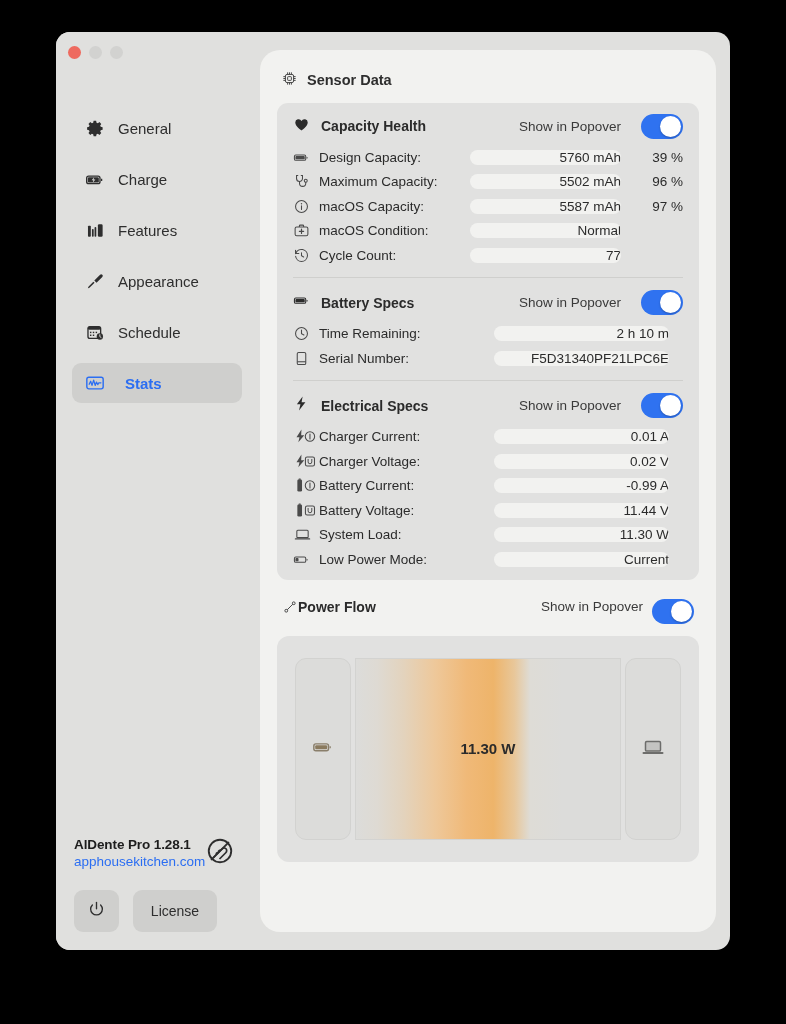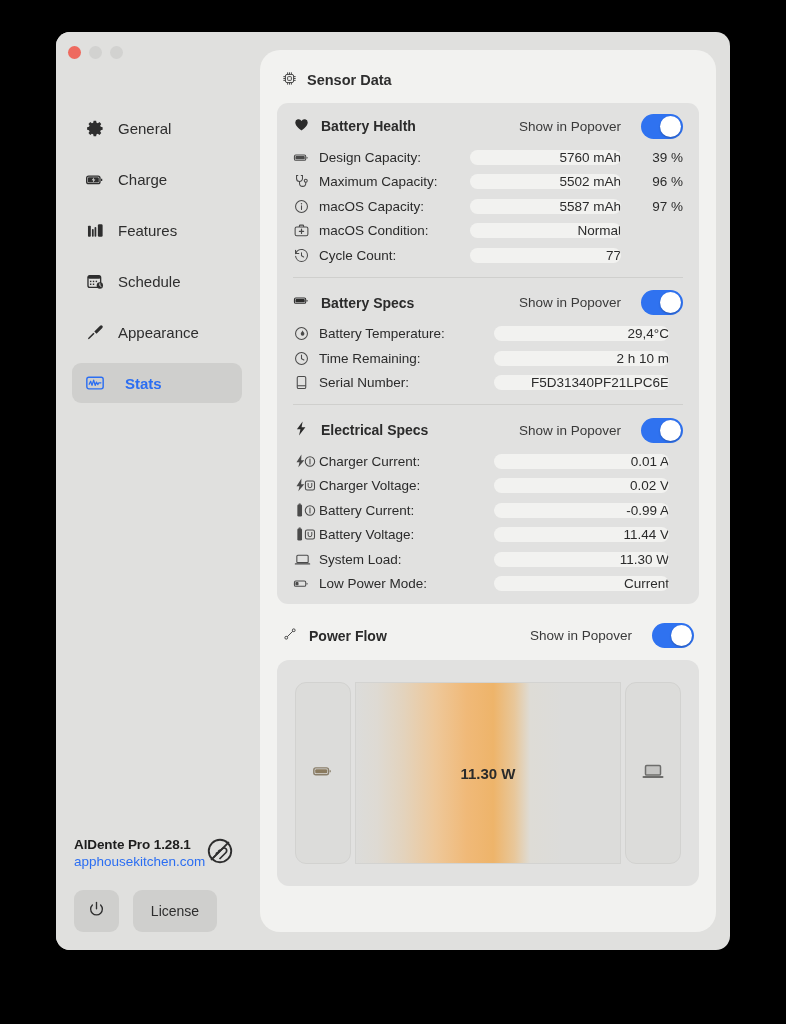--- a/index.html
+++ b/index.html
@@ -106,21 +106,21 @@
   .ricon{ width:26px; flex:0 0 26px; display:flex; align-items:center; }
   .rlabel{ flex:1; }
   .rval{ text-align:right; white-space:nowrap; }
   .rval.main{ min-width:86px; }
   .rval.pct{ min-width:48px; }
 
   .divider{ height:1px; background:#cfcfcd; margin:9px 16px 6px 16px; }
 
   
   .pfhead{
-    display:flex; align-items:center; gap:11px;
+    display:flex; 
     padding:19px 5px 12px 5px;
   }
   .pfhead .stitle{ font-size:14px; font-weight:700; color:#2b2b2b; flex:1; }
   .pfcard{
     background:#e1e1e0;
     border-radius:12px;
     padding:22px 18px;
   }
   .pfrow{ display:flex; height:182px; gap:4px; }
   .pfend{
@@ -189,20 +189,30 @@
       <div class="navitem">
         <span class="navicon">
           <svg width="19" height="19" viewBox="0 0 24 24" fill="#2e2e2e">
             <rect x="2.5" y="6" width="3.6" height="14" rx="1"></rect>
             <rect x="7.5" y="10" width="2.2" height="10" rx="1"></rect>
             <rect x="10.8" y="7.5" width="2.2" height="12.5" rx="1"></rect>
             <rect x="15" y="4" width="6" height="16" rx="1.6"></rect>
           </svg>
         </span>
         <span>Features</span>
+      </div>
+
+      <div class="navitem">
+        <span class="navicon">
+          <svg width="19" height="19" viewBox="0 0 24 24" fill="#2e2e2e">
+            <path d="M20.6 3.4a2 2 0 00-2.8 0l-7.3 7.3 2.8 2.8 7.3-7.3a2 2 0 000-2.8z"></path>
+            <path d="M9.3 12.2L3.6 18c-.7.7-1.2 2.6-1.2 2.6s1.9-.5 2.6-1.2l5.8-5.8z"></path>
+          </svg>
+        </span>
+        <span>Appearance</span>
       </div>
 
       <div class="navitem">
         <span class="navicon">
           <svg width="19" height="19" viewBox="0 0 24 24">
             <rect x="2.5" y="4.5" width="16" height="15" rx="2.4" fill="none" stroke="#2e2e2e" stroke-width="1.7"></rect>
             <rect x="2.5" y="4.5" width="16" height="4" rx="2.2" fill="#2e2e2e"></rect>
             <g fill="#2e2e2e">
               <rect x="5" y="11" width="1.8" height="1.8"></rect>
                 <rect x="8.6" y="11" width="1.8" height="1.8"></rect>
@@ -210,30 +220,20 @@
               <rect x="5" y="14.6" width="1.8" height="1.8"></rect>
                 <rect x="8.6" y="14.6" width="1.8" height="1.8"></rect>
             </g>
             <circle cx="17.5" cy="17" r="4" fill="#2e2e2e"></circle>
             <path d="M17.5 14.8v2.4l1.5 1" stroke="#e0e0de" stroke-width="1.2" fill="none" stroke-linecap="round"></path>
           </svg>
         </span>
         <span>Schedule</span>
       </div>
 
-      <div class="navitem">
-        <span class="navicon">
-          <svg width="19" height="19" viewBox="0 0 24 24" fill="#2e2e2e">
-            <path d="M20.6 3.4a2 2 0 00-2.8 0l-7.3 7.3 2.8 2.8 7.3-7.3a2 2 0 000-2.8z"></path>
-            <path d="M9.3 12.2L3.6 18c-.7.7-1.2 2.6-1.2 2.6s1.9-.5 2.6-1.2l5.8-5.8z"></path>
-          </svg>
-        </span>
-        <span>Appearance</span>
-      </div>
-
       <div class="navitem active">
         <span class="navicon">
           <svg width="20" height="20" viewBox="0 0 24 24">
             <rect x="2.2" y="5" width="19.6" height="14" rx="2.4" fill="none" stroke="#2b6ef2" stroke-width="1.7"></rect>
             <path d="M5 13.5l1.8-3.6 1.6 5 2-6.4 1.8 6.4 1.6-4 1.5 3 1.4-2.2 2.4.1" fill="none" stroke="#2b6ef2" stroke-width="1.5" stroke-linejoin="round" stroke-linecap="round"></path>
           </svg>
         </span>
         <span>Stats</span>
       </div>
 
@@ -287,21 +287,21 @@
 
       <div class="card">
 
         <div class="sect">
           <div class="secthead">
             <span>
               <svg width="17" height="17" viewBox="0 0 24 24" fill="#2b2b2b">
                 <path d="M12 20.5S3.2 14.9 3.2 9.2A4.7 4.7 0 0112 7a4.7 4.7 0 018.8 2.2c0 5.7-8.8 11.3-8.8 11.3z"></path>
               </svg>
             </span>
-            <span class="stitle">Battery Health</span>
+            <span class="stitle">Capacity Health</span>
             <span class="sip">Show in Popover</span>
             <span class="toggle">
                 <span class="knob"></span>
               </span>
           </div>
 
           <div class="row">
             <span class="ricon">
               <svg width="17" height="17" viewBox="0 0 24 24">
                 <rect x="2" y="8.6" width="16" height="7.4" rx="2" fill="none" stroke="#4a4a4a" stroke-width="1.5"></rect>
@@ -379,30 +379,20 @@
                 <path d="M19.2 11.2h1.3v2.2h-1.3z" fill="#2b2b2b"></path>
               </svg>
             </span>
             <span class="stitle">Battery Specs</span>
             <span class="sip">Show in Popover</span>
             <span class="toggle">
                 <span class="knob"></span>
               </span>
           </div>
 
-          <div class="row">
-            <span class="ricon">
-              <svg width="17" height="17" viewBox="0 0 24 24" fill="none" stroke="#4a4a4a" stroke-width="1.5">
-                <circle cx="12" cy="12" r="8.4"></circle>
-                <path d="M13.5 7.5c0 1.6-2.6 3-2.6 5a2.6 2.6 0 105.2 0c0-2-2.6-3.4-2.6-5z" fill="#4a4a4a" stroke="none"></path>
-              </svg>
-            </span>
-            <span class="rlabel">Battery Temperature:</span>
-            <span class="rval main">29,4°C</span>
-          </div>
 
           <div class="row">
             <span class="ricon">
               <svg width="17" height="17" viewBox="0 0 24 24" fill="none" stroke="#4a4a4a" stroke-width="1.5">
                 <circle cx="12" cy="12" r="8.4"></circle>
                 <path d="M12 7v5.2l3.4 2" stroke-linecap="round"></path>
               </svg>
             </span>
             <span class="rlabel">Time Remaining:</span>
             <span class="rval main">2 h 10 m</span>

